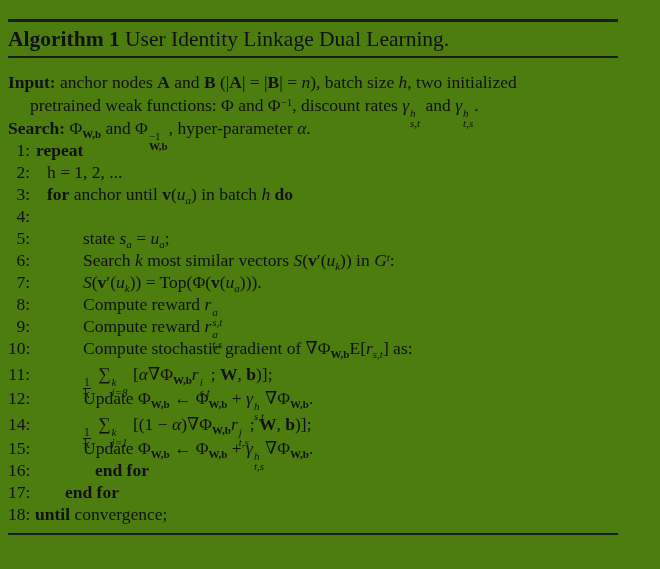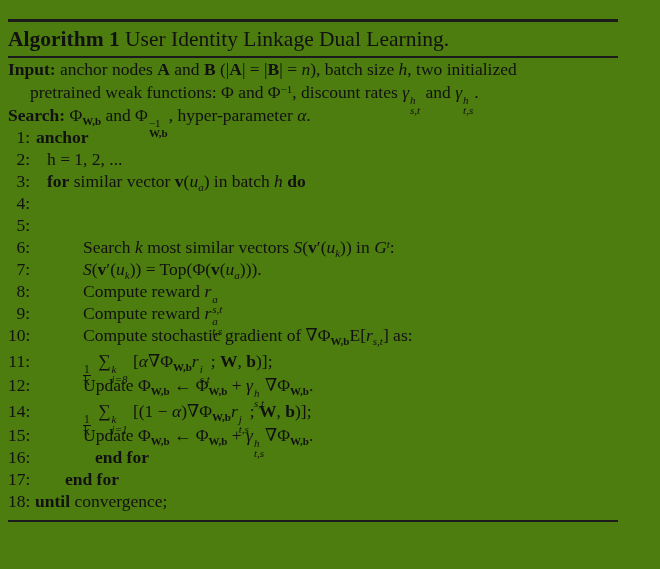--- a/index.html
+++ b/index.html
@@ -6,21 +6,21 @@
   .page{
     width:660px;height:569px;background:#4d7c0f;color:#111;
     font-family:"Liberation Serif","DejaVu Serif","DejaVu Sans",serif;
     position:relative;box-sizing:border-box;padding:0 8px;overflow:hidden;
   }
   .rule{background:#1b1b1b;width:610px;}
   .rule-top{height:3px;margin-top:19px;}
   .rule-mid{height:2px;}
   .rule-bottom{height:2px;margin-top:7px;}
   .title{font-size:21.5px;padding:5px 0 4px;white-space:nowrap;}
-  .rows{font-size:17.5px;padding-top:0;}
+  .rows{font-size:17.5px;padding-top:13px;}
   .row{height:22px;line-height:21px;position:relative;white-space:nowrap;}
   .row.pre{height:23px;line-height:23px;}
   .row.tall{height:28px;line-height:28px;}
   .num{position:absolute;left:0;top:0;width:22px;text-align:right;display:inline-block;}
   .content{display:inline-block;}
   .b{font-weight:bold;}
   .i{font-style:italic;}
   sub,sup{font-size:11px;line-height:0;}
   sub{vertical-align:-0.35em;}
   sup{vertical-align:0.5em;}
@@ -45,25 +45,25 @@
             <span class="ssu i">h</span>
             <span class="ssd i">s,t</span>
           </span><span class=""> and </span><span class="i">γ</span><span class="ss">
             <span class="ssu i">h</span>
             <span class="ssd i">t,s</span>
           </span><span class="">.</span></span></div>
       <div class="row pre"><span class="content" style="margin-left: 0px;"><span class="b ">Search:</span><span class=""> Φ</span><sub class="b">W,b</sub><span class=""> and Φ</span><span class="ss">
             <span class="ssu ">−1</span>
             <span class="ssd b">W,b</span>
           </span><span class="">, hyper-parameter </span><span class="i">α</span><span class="">.</span></span></div>
-      <div class="row "><span class="num">1:</span><span class="content" style="margin-left: 28px;"><span class="b ">anchor</span></span></div>
+      <div class="row "><span class="num">1:</span><span class="content" style="margin-left: 28px;"><span class="b ">repeat</span></span></div>
       <div class="row "><span class="num">2:</span><span class="content" style="margin-left: 39px;"><span class="">h = 1, 2, ...</span></span></div>
-      <div class="row "><span class="num">3:</span><span class="content" style="margin-left: 39px;"><span class="b ">for</span><span class=""> similar vector </span><span class="b ">v</span><span class="">(</span><span class="i">u</span><sub class="i">a</sub><span class="">) in batch </span><span class="i">h</span><span class=""> </span><span class="b ">do</span></span></div>
+      <div class="row "><span class="num">3:</span><span class="content" style="margin-left: 39px;"><span class="b ">for</span><span class=""> anchor until </span><span class="b ">v</span><span class="">(</span><span class="i">u</span><sub class="i">a</sub><span class="">) in batch </span><span class="i">h</span><span class=""> </span><span class="b ">do</span></span></div>
       <div class="row "><span class="num">4:</span></div>
-      <div class="row "><span class="num">5:</span></div>
+      <div class="row "><span class="num">5:</span><span class="content" style="margin-left: 75px;"><span class="">state </span><span class="i">s</span><sub class="i">a</sub><span class=""> = </span><span class="i">u</span><sub class="i">a</sub><span class="">;</span></span></div>
       <div class="row "><span class="num">6:</span><span class="content" style="margin-left: 75px;"><span class="">Search </span><span class="i">k</span><span class=""> most similar vectors </span><span class="i">S</span><span class="">(</span><span class="b ">v</span><span class="">′(</span><span class="i">u</span><sub class="i">k</sub><span class="">)) in </span><span class="i">G</span><sup class="i">t</sup><span class="">:</span></span></div>
       <div class="row "><span class="num">7:</span><span class="content" style="margin-left: 75px;"><span class="i">S</span><span class="">(</span><span class="b ">v</span><span class="">′(</span><span class="i">u</span><sub class="i">k</sub><span class="">)) = Top(Φ(</span><span class="b ">v</span><span class="">(</span><span class="i">u</span><sub class="i">a</sub><span class="">))).</span></span></div>
       <div class="row "><span class="num">8:</span><span class="content" style="margin-left: 75px;"><span class="">Compute reward </span><span class="i">r</span><span class="ss">
             <span class="ssu i">a</span>
             <span class="ssd i">s,t</span>
           </span></span></div>
       <div class="row "><span class="num">9:</span><span class="content" style="margin-left: 75px;"><span class="">Compute reward </span><span class="i">r</span><span class="ss">
             <span class="ssu i">a</span>
             <span class="ssd i">t,s</span>
           </span></span></div>

